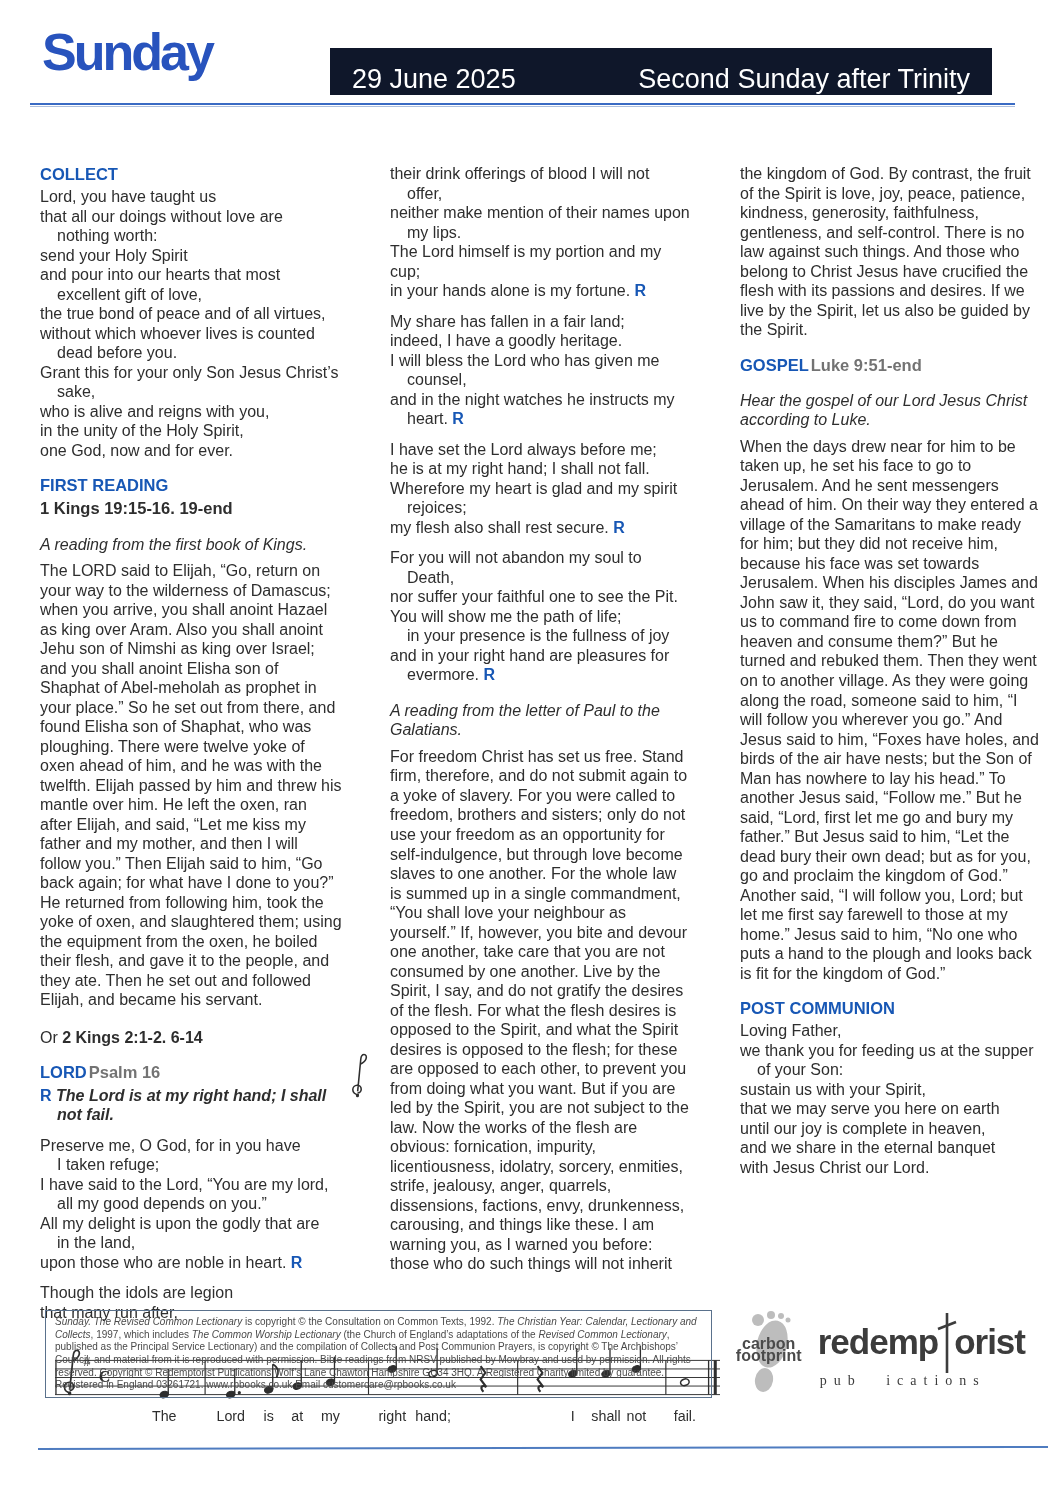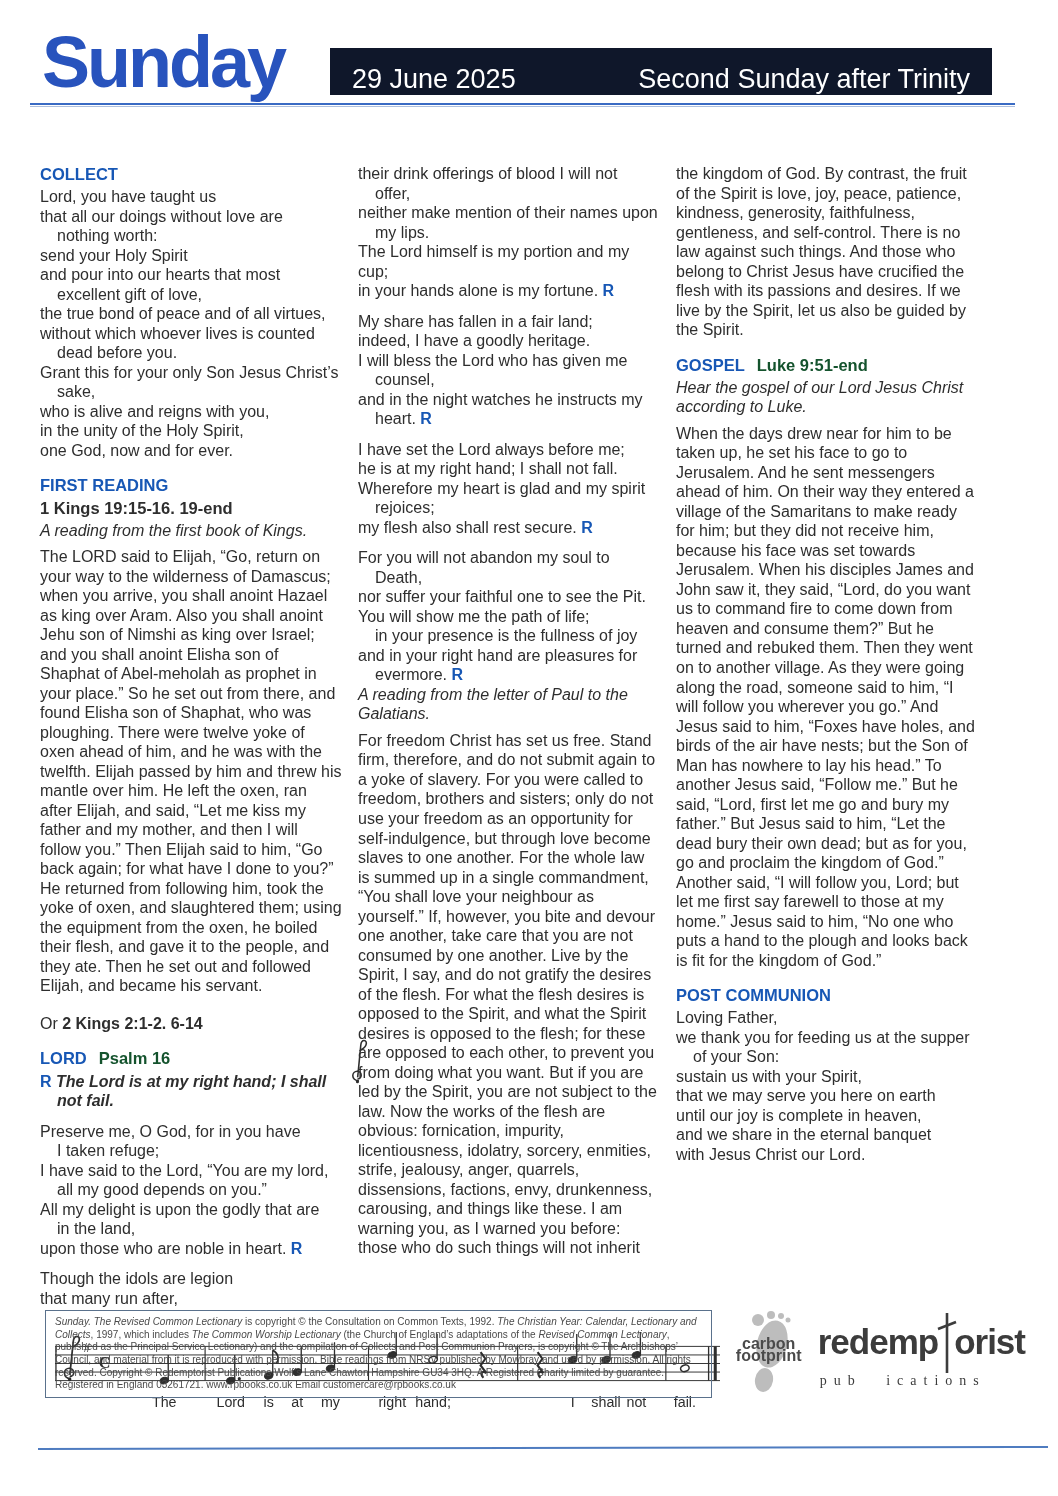--- a/index.html
+++ b/index.html
@@ -2,37 +2,37 @@
 <html><head>
 <meta charset="utf-8">
 <style>
   html,body{margin:0;padding:0;}
   body{width:1058px;height:1496px;background:#ffffff;overflow:hidden;
        font-family:"Liberation Sans",sans-serif;color:#2e2e2e;position:relative;}
   .page{position:relative;width:1058px;height:1496px;}
 
   
   .header{position:relative;height:108px;padding-top:30px;}
-  .masthead{position:absolute;left:42px;top:26px;font-size:72px;font-weight:bold;
+  .masthead{position:absolute;left:42px;top:26px;font-size:52px;font-weight:bold;
             letter-spacing:-3px;color:#2853bd;line-height:1;}
   .banner{position:absolute;left:330px;top:48px;width:662px;height:47px;background:#0f172a;
           display:flex;align-items:flex-end;justify-content:space-between;padding:0 22px;box-sizing:border-box;}
   .banner .date{color:#ffffff;font-size:27px;}
   .banner .title{color:#ffffff;font-size:27px;}
   .header-rule{position:absolute;left:30px;top:103px;width:985px;height:2px;background:#3a6bc4;}
   .header-rule:after{content:"";position:absolute;left:0;top:3px;width:100%;height:1px;background:#aebfdd;}
 
   
-  .cols{display:flex;gap:16px;padding:26px 0 0 40px;}
+  .cols{display:flex;gap:48px;padding:26px 0 0 40px;}
   .col{width:302px;flex:0 0 302px;font-size:16px;line-height:1.22;}
   .col > :first-child{margin-top:0;}
   .heading{color:#1757b5;font-weight:bold;font-size:16.5px;margin:15px 0 3px 0;position:relative;}
-  .heading .h-ref{color:#14532d;margin-left:12px;}
+  .heading .h-ref{color:#737373;margin-left:2px;}
   .h-refline{font-weight:bold;font-size:16.5px;margin:0 0 2px 0;}
-  .sub{font-style:italic;margin:0 0 7px 0;}
+  .sub{font-style:italic;margin:16px 0 7px 0;}
   .para{margin:7px 0 7px 0;}
   .line{padding-left:0;}
   .line.ind{padding-left:17px;}
   .vspace{height:11px;}
   .s-n{font-style:normal;}
   .s-b{font-weight:bold;}
   .s-bi{font-weight:bold;font-style:italic;}
   .s-r{font-weight:bold;color:#1757b5;}
   .clef-inline{position:absolute;right:-28px;top:-14px;}
 

